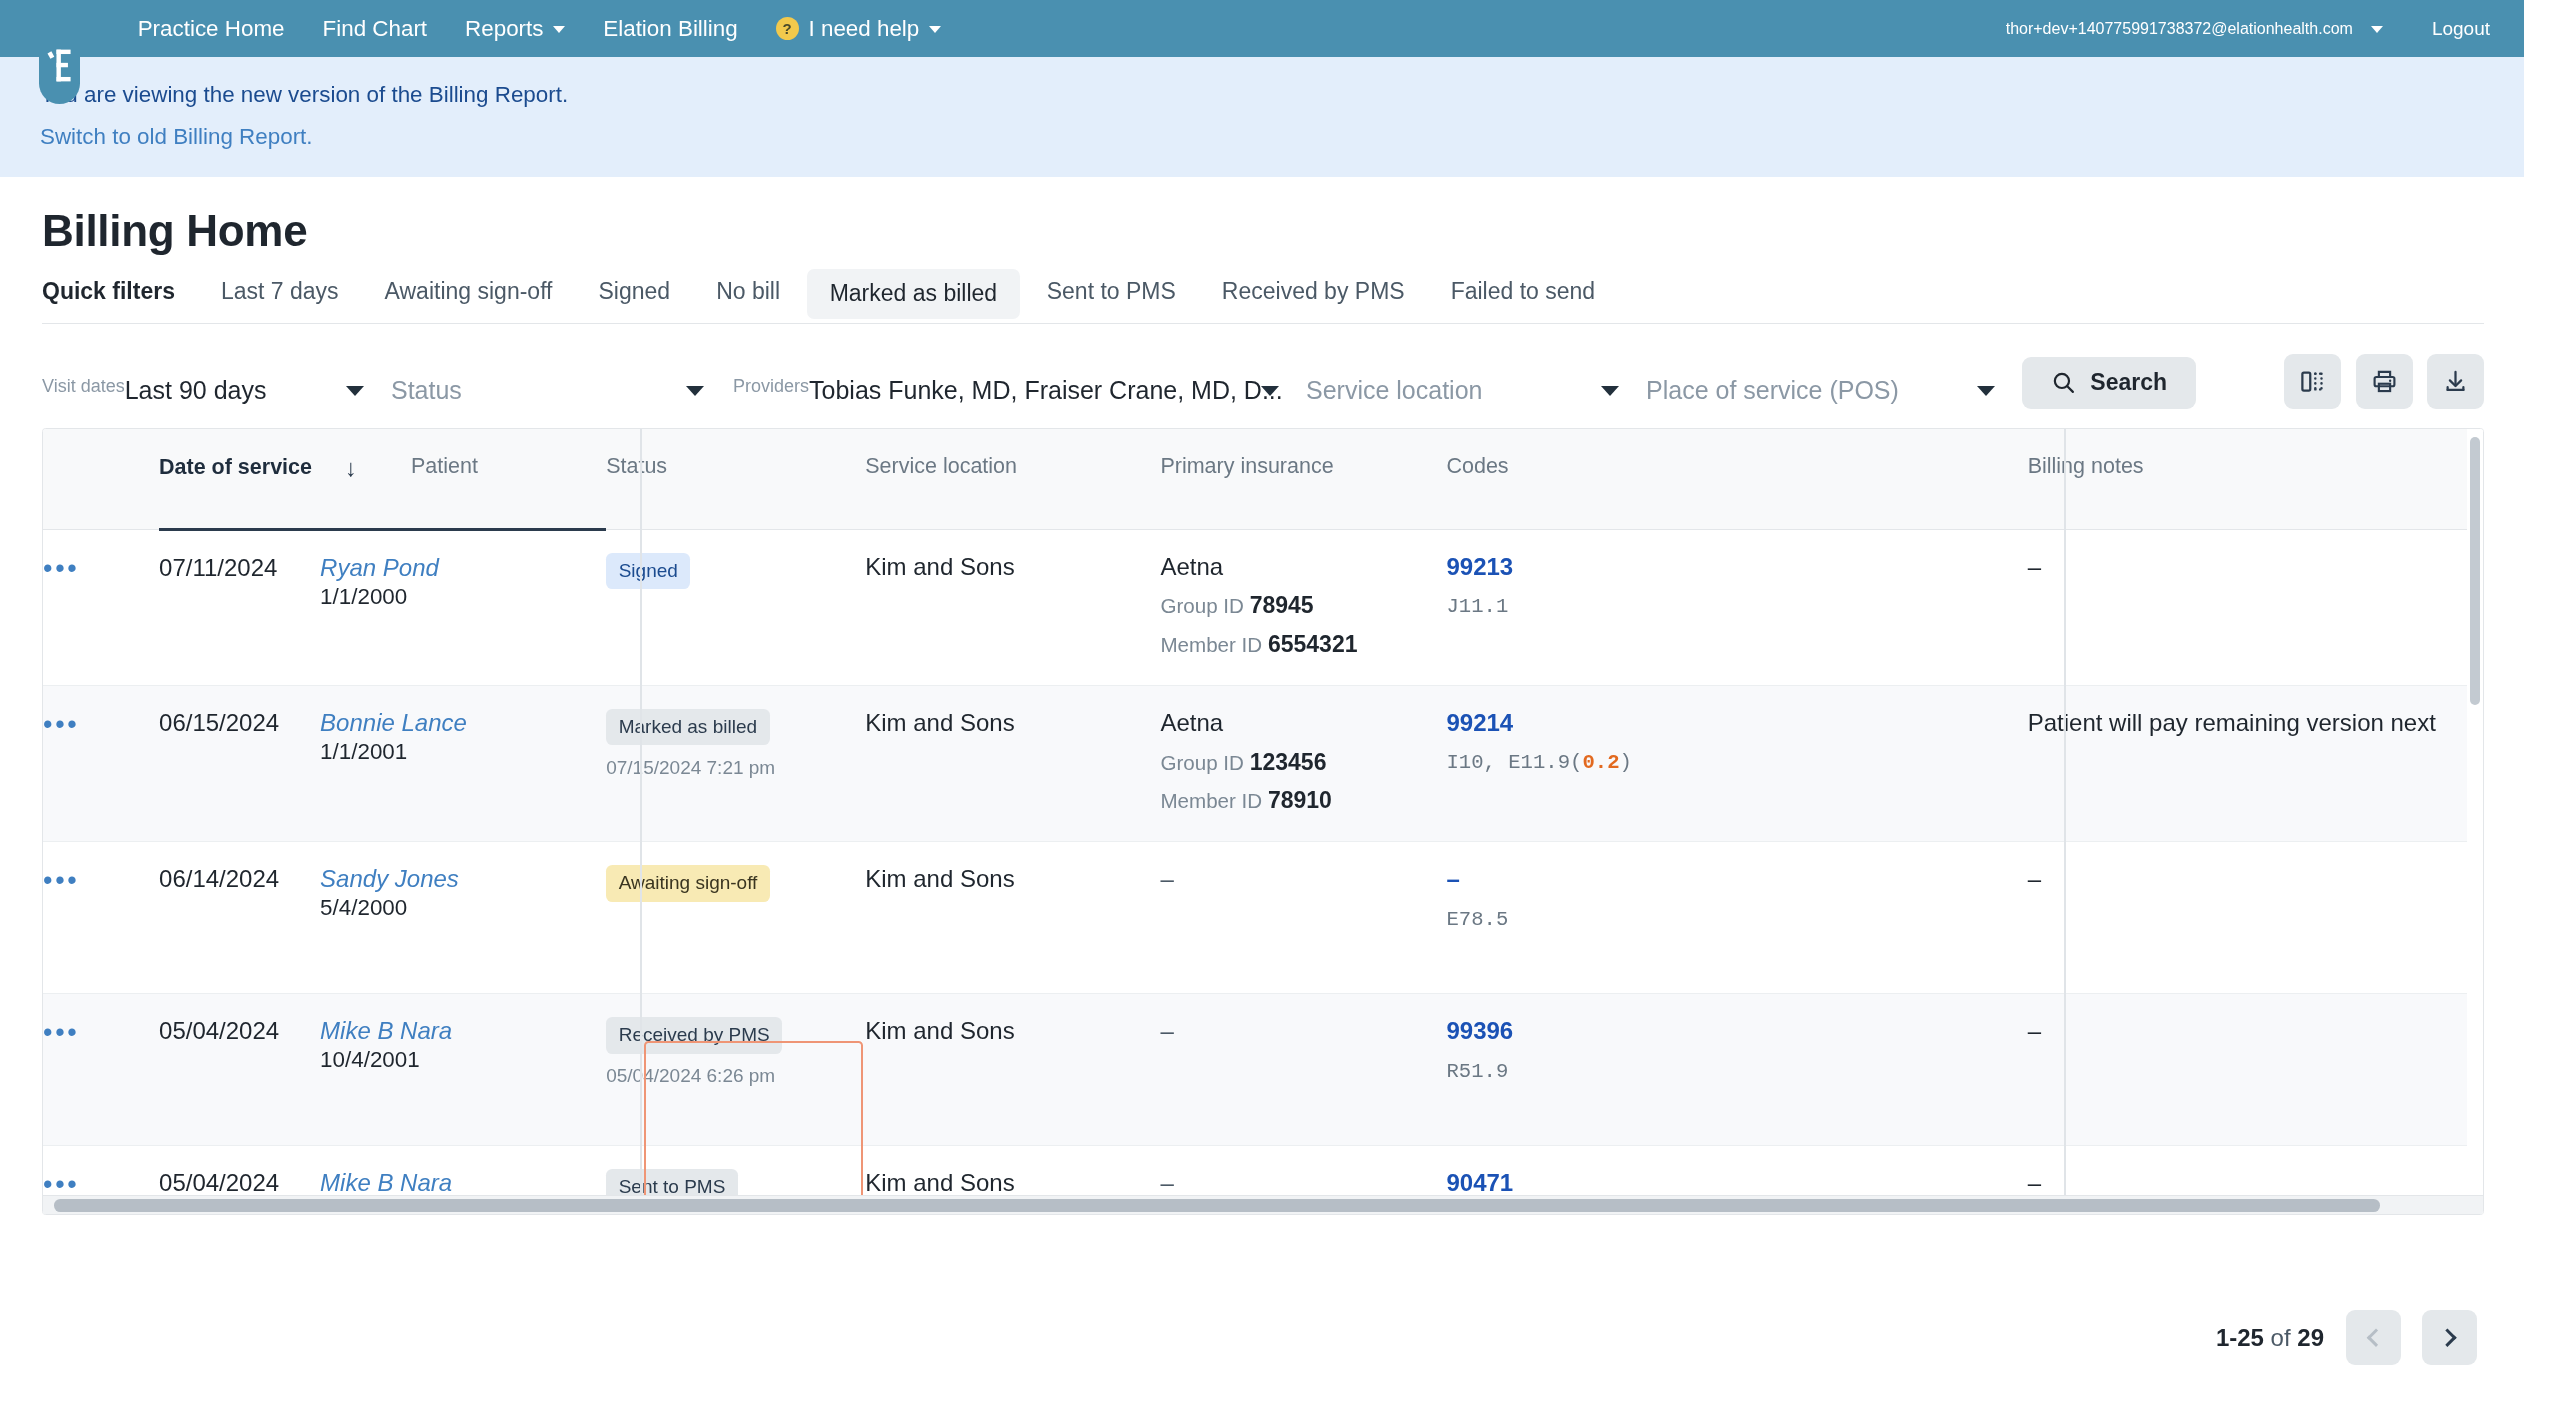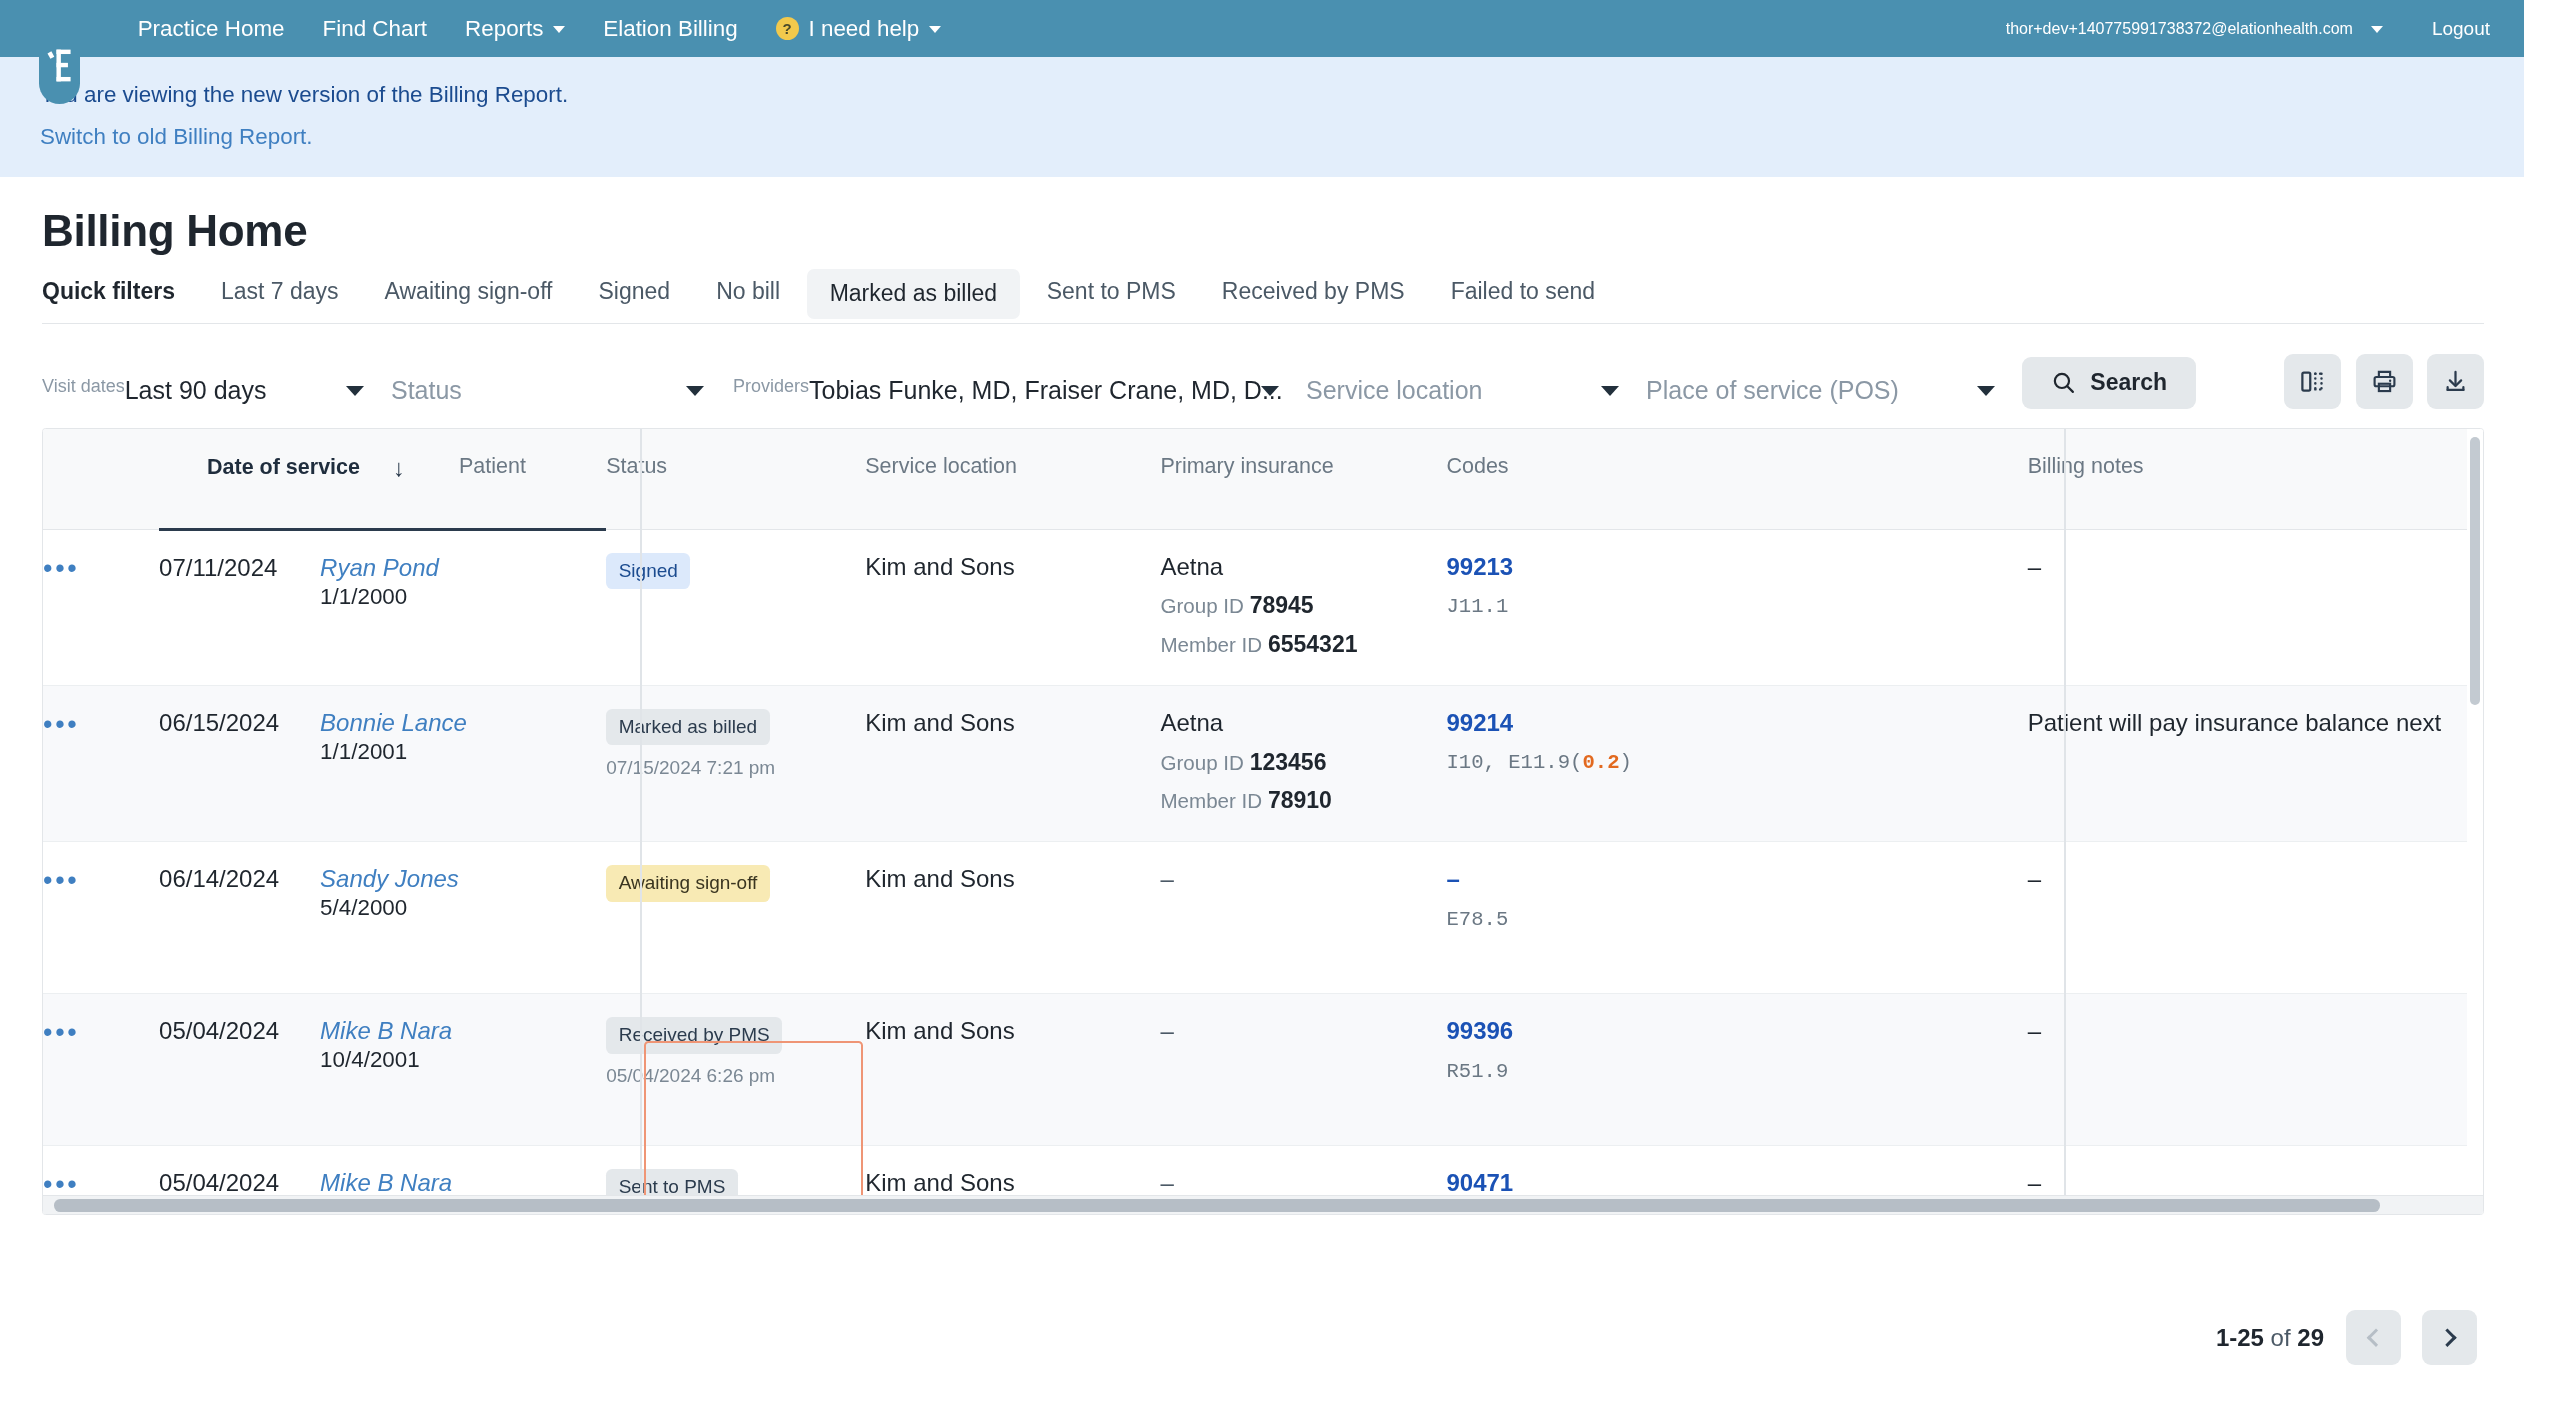--- a/index.html
+++ b/index.html
@@ -350,21 +350,21 @@
           <col style="width:295px">
           <col style="width:286px">
         <col style="width:581px">
           <col style="width:680px">
       </colgroup>
       <thead>
         <tr>
           <th></th>
           <th class="dos" colspan="2">
             <div class="th-dos-inner">
-              <span style="display:inline-block; width:159px; line-height:1.25;margin-left:48px;">Date of service</span>
+              <span style="display:inline-block; width:159px; line-height:1.25;">Date of service</span>
               <span class="arrow-dn">↓</span>
               <span style="margin-left:27px; font-weight:400; color:#6b7884;">Patient</span>
             </div>
           </th>
           <th>Status</th>
           <th>Service location</th>
           <th>Primary insurance</th>
           <th>Codes</th>
           <th>Billing notes</th>
         </tr>
@@ -424,21 +424,21 @@
               <span>Member ID</span>
               <b>78910</b>
             </div>
           </td>
           <td>
             <span class="code-main">99214</span>
             <div class="code-sub">
               <span>I10, E11.9(</span><span class="hl">0.2</span><span>)</span>
             </div>
           </td>
-          <td><span class="note">Patient will pay insurance balance next</span></td>
+          <td><span class="note">Patient will pay remaining version next</span></td>
         </tr>
 
         <tr>
           <td><span class="dots">•••</span></td>
           <td>06/14/2024</td>
           <td>
             <span class="plink">Sandy Jones</span>
             <span class="psub">5/4/2000</span>
           </td>
           <td>

